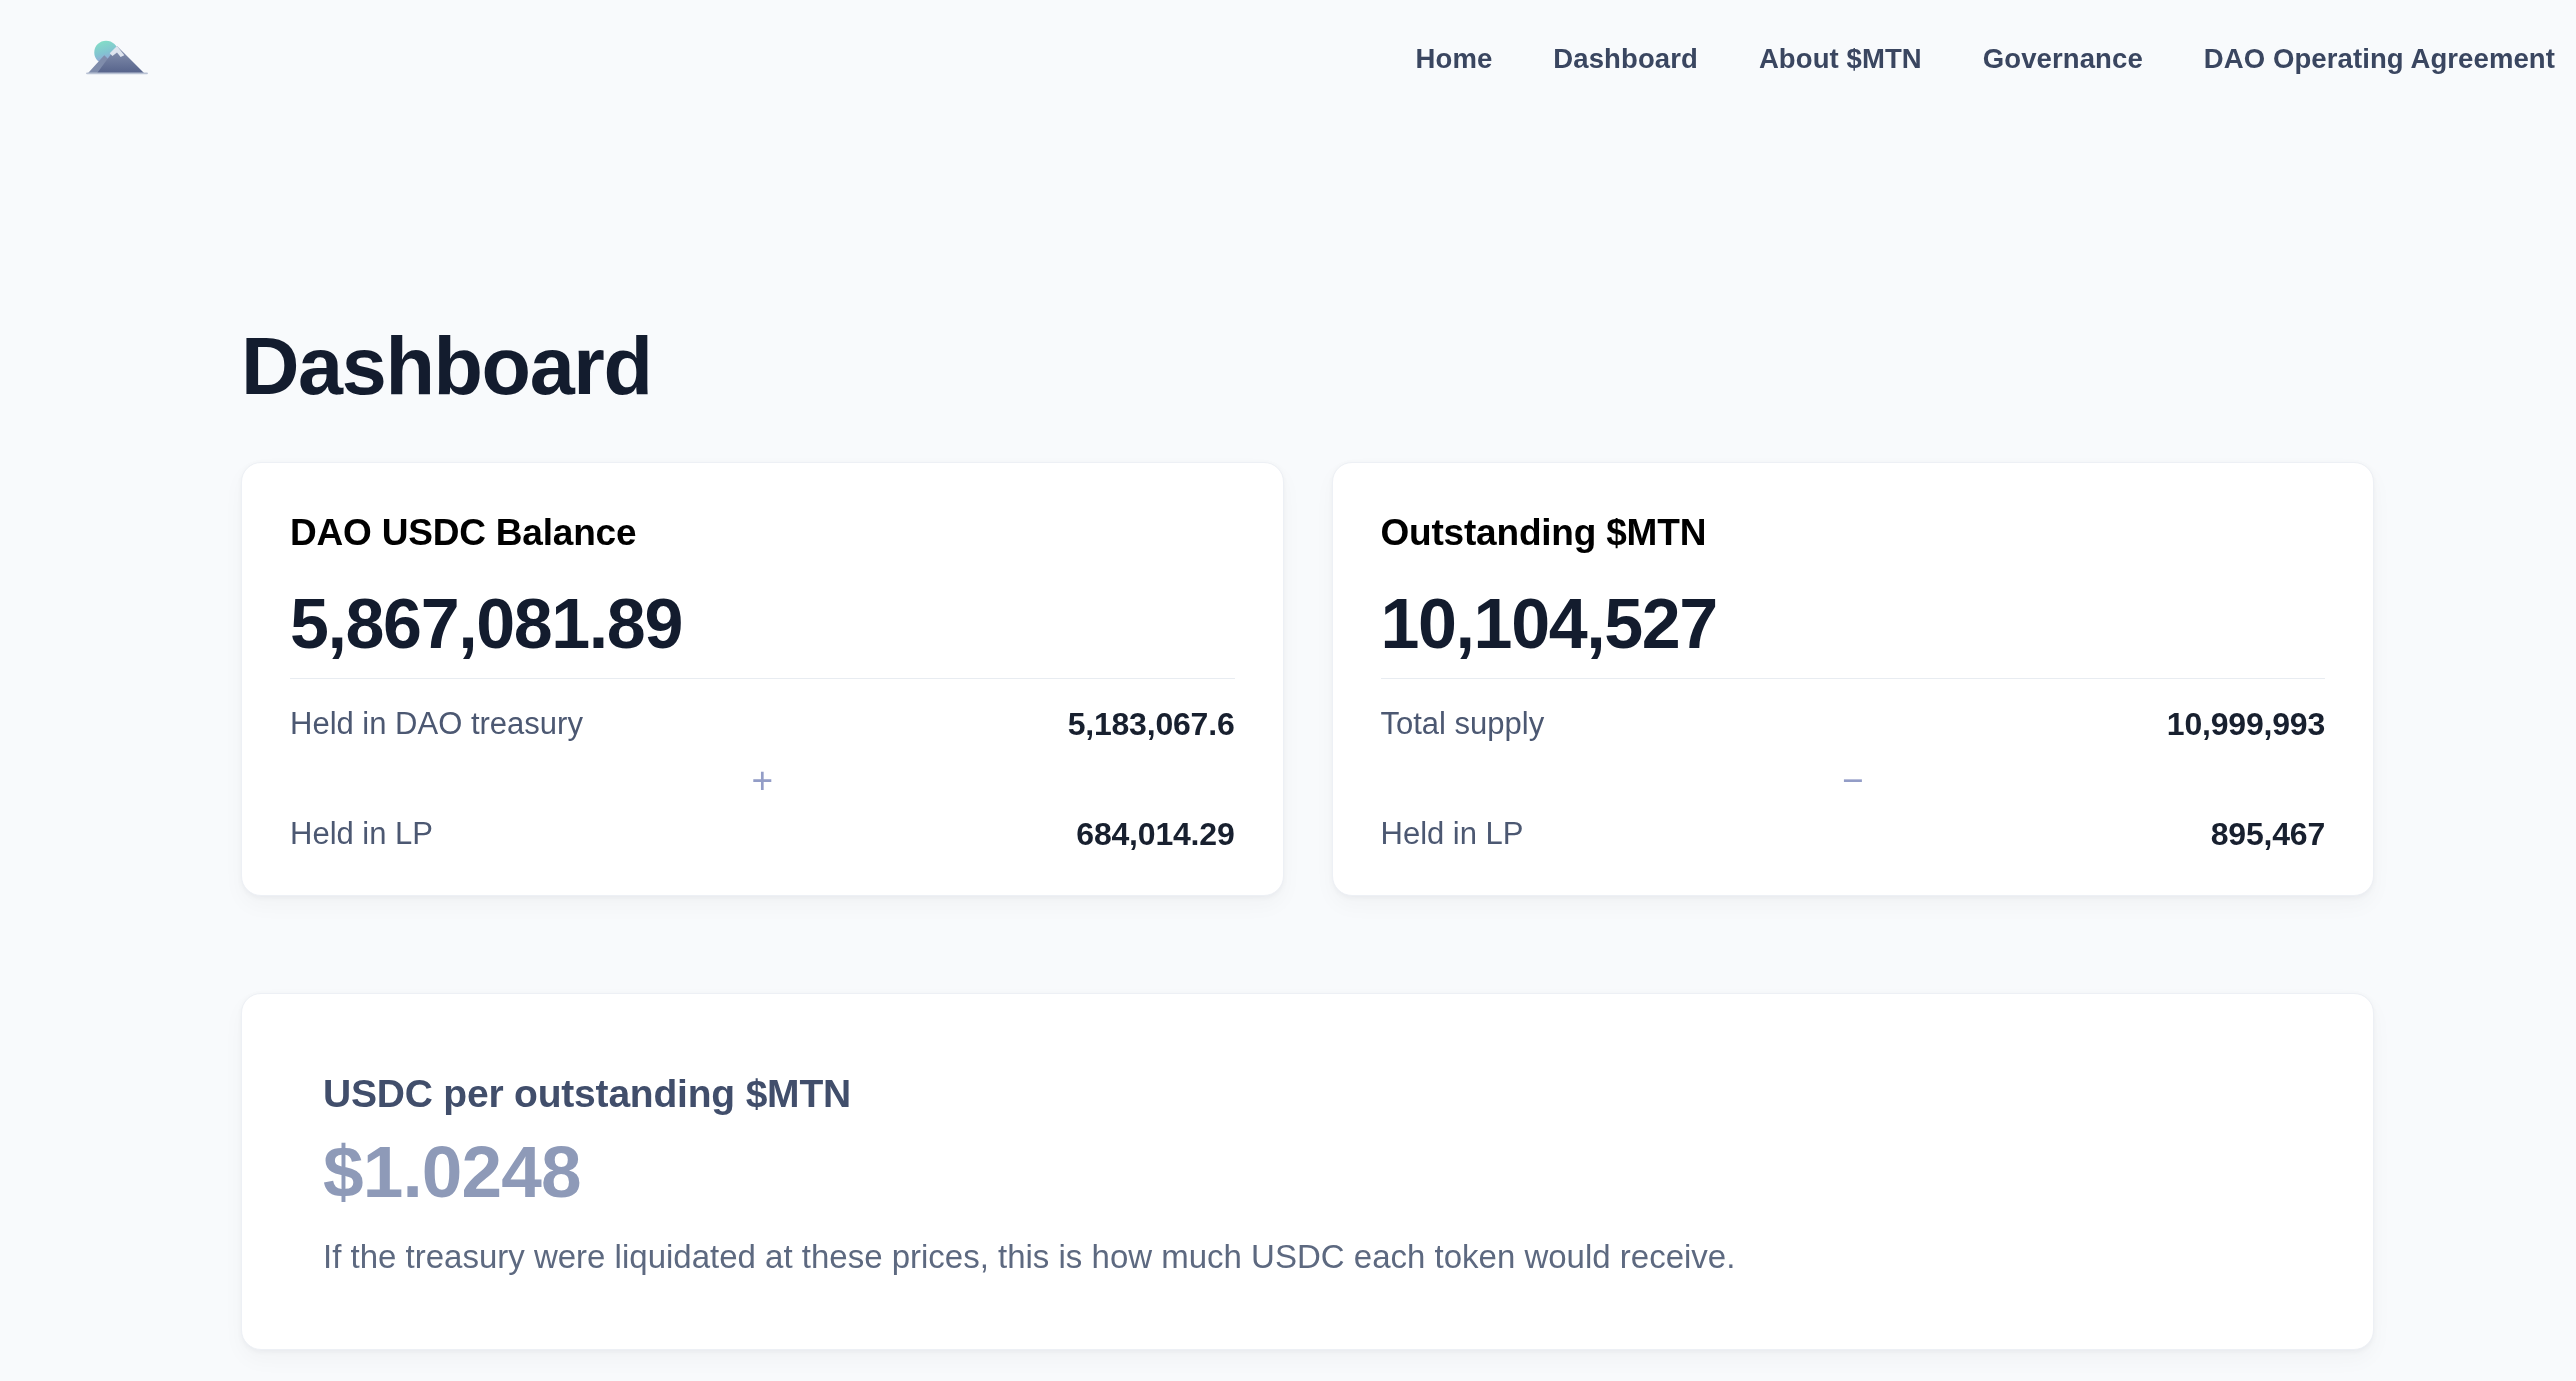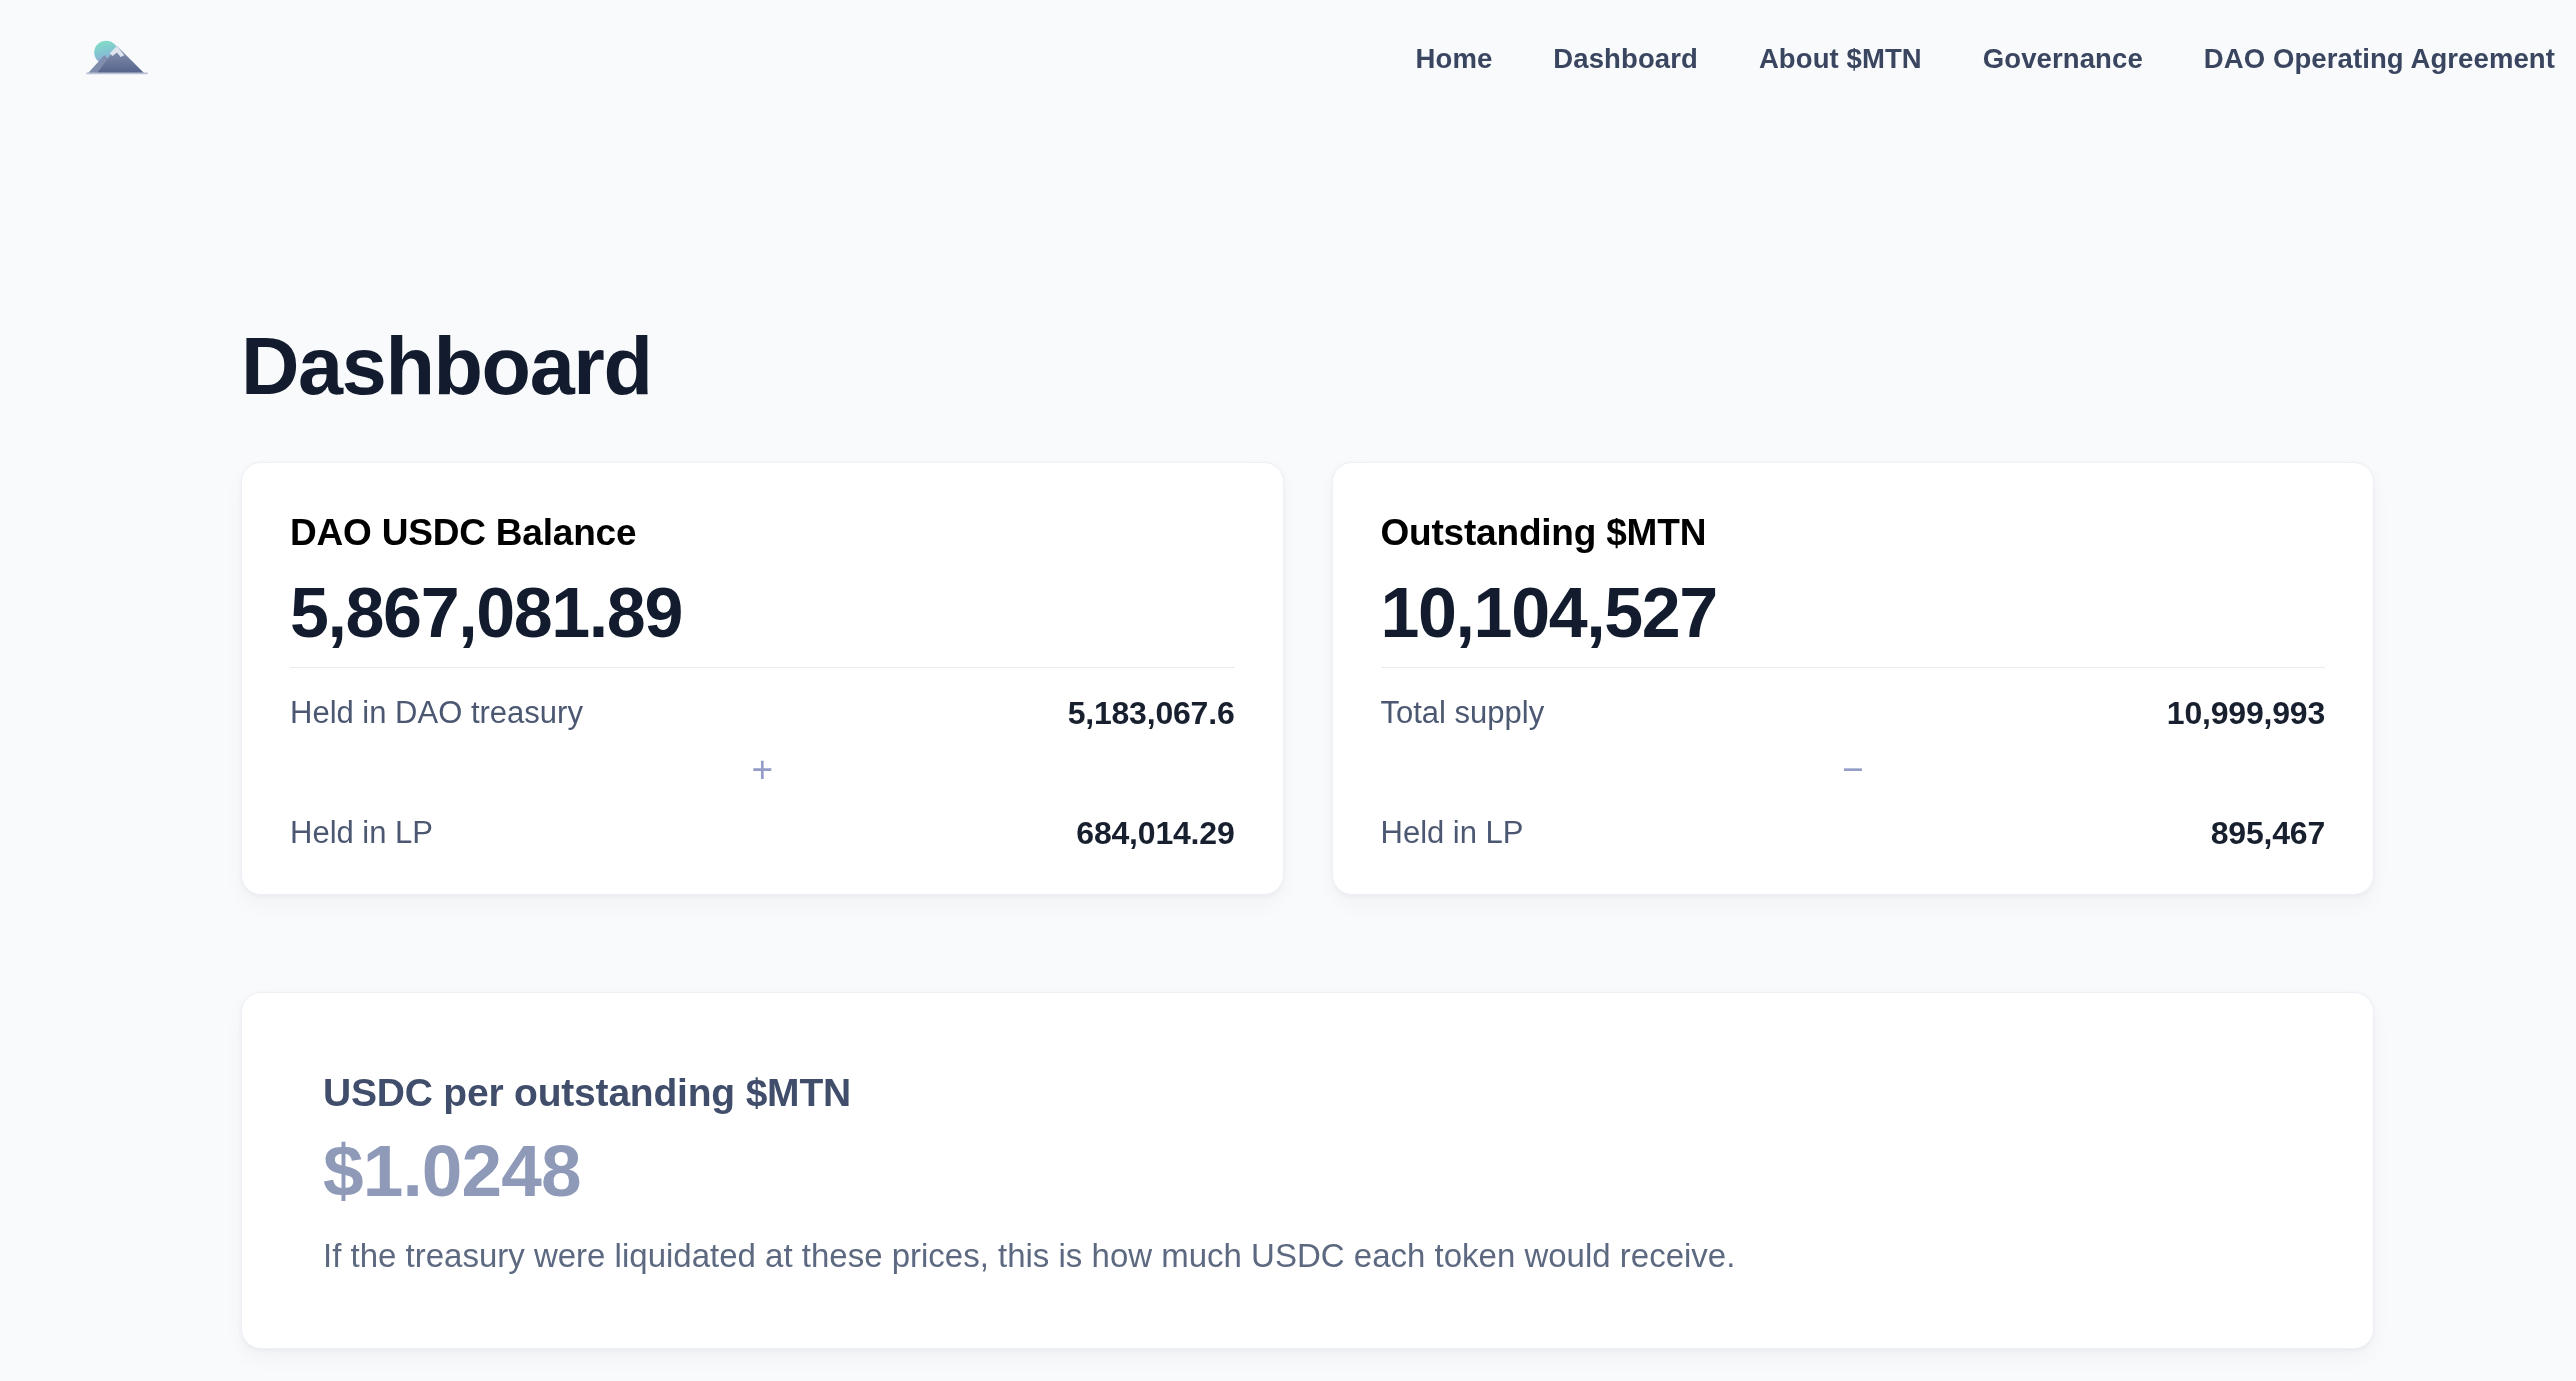--- a/index.html
+++ b/index.html
@@ -60,36 +60,36 @@
   .stat-card { flex: 1; padding: 48px 48px 42px; }
 
   .card-title {
     font-size: 37px;
     font-weight: 600;
     letter-spacing: -0.2px;
     color: #000000;
     line-height: 1.2;
   }
   .card-value {
-    margin-top: 18px;
+    margin-top: 29px;
     font-size: 70px;
     font-weight: 700;
     letter-spacing: -1.4px;
     color: #131c2e;
     line-height: 1.15;
   }
   .divider { height: 0.9px; background: #e8ecf1; margin-top: 13px; }
 
   .stat-row {
     display: flex;
     justify-content: space-between;
     align-items: flex-start;
     margin-top: 27.5px;
   }
-  .stat-row.second { margin-top: 27px; }
+  .stat-row.second { margin-top: 17px; }
   .row-label { font-size: 31px; font-weight: 400; color: #4c5872; }
   .row-value { font-size: 32px; font-weight: 600; color: #18202f; letter-spacing: -0.2px; }
   .operator {
     margin-top: 18.3px;
     text-align: center;
     font-size: 37px;
     line-height: 1;
     color: #939dc7;
   }
 

